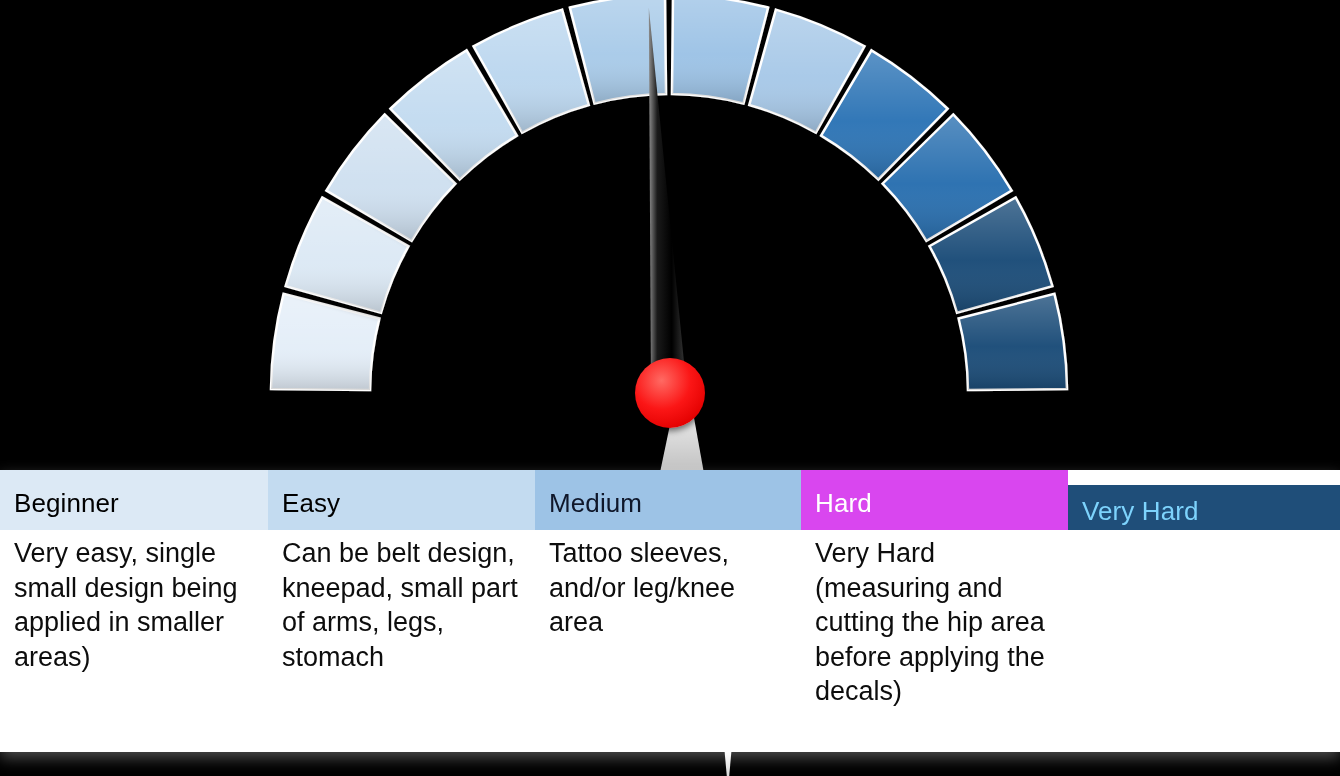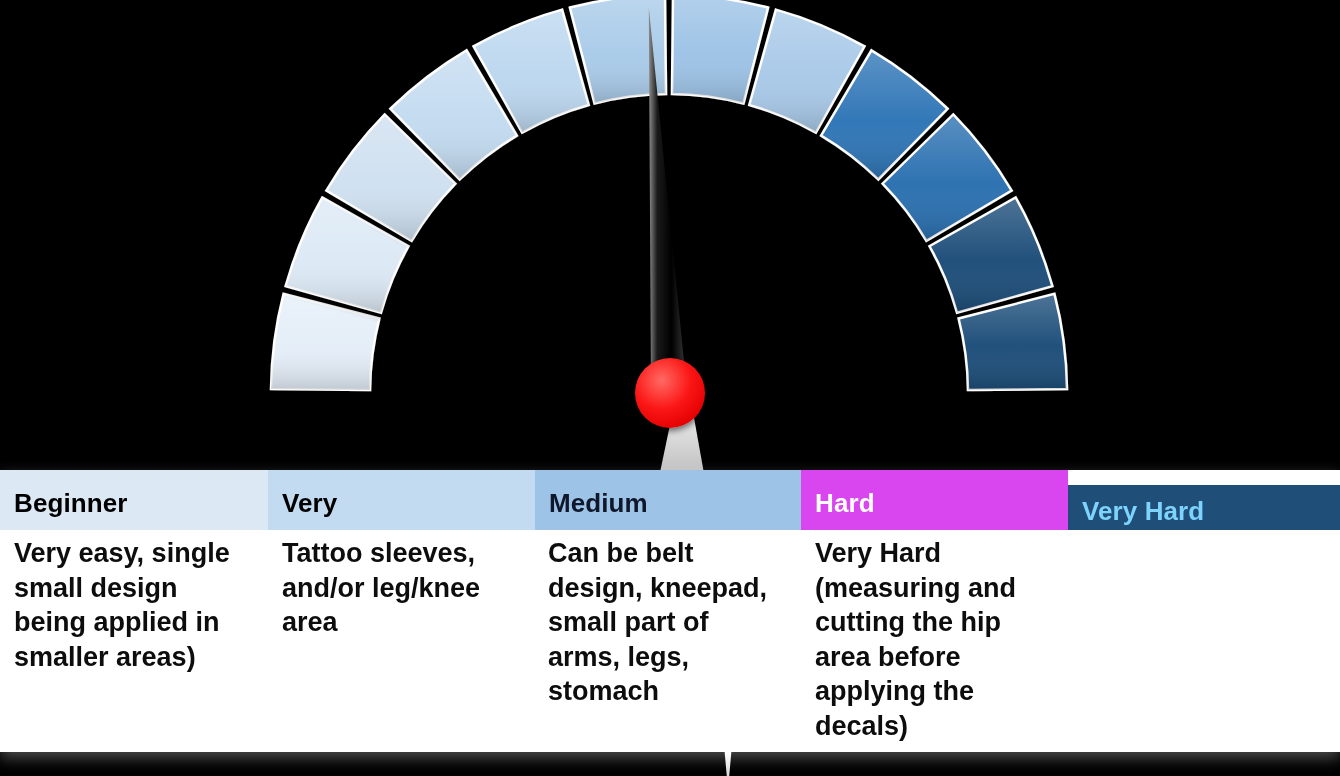--- a/index.html
+++ b/index.html
@@ -17,21 +17,21 @@
        box-shadow:0 3px 6px rgba(0,0,0,.55);}
   .needle-tail{position:absolute;left:655px;top:400px;width:56px;height:75px;
        background:linear-gradient(to bottom,rgba(255,255,255,.96),rgba(255,255,255,.75));
        clip-path:polygon(36% 0%,64% 0%,88% 100%,8% 100%);}
   .needle-tail2{position:absolute;left:722px;top:752px;width:12px;height:24px;
        background:linear-gradient(to bottom,#ffffff,#d8d8d8);
        clip-path:polygon(22% 0%,78% 0%,60% 100%,40% 100%);}
 
   
   #table{position:absolute;left:0;top:470px;width:1340px;height:282px;background:#fff;
-         box-shadow:0 6px 14px rgba(255,255,255,.30);font-weight:bold;}
+         box-shadow:0 6px 14px rgba(255,255,255,.30);}
   .row{display:flex;width:100%;}
   .hrow{height:60px;}
   .cell{box-sizing:border-box;padding:6px 14px 0 14px;}
   .hcell{display:flex;align-items:center;font-size:26px;line-height:1;letter-spacing:.1px;}
   .bcell{font-size:27px;line-height:1.28;color:#0d0d0d;}
   .c0{width:268px;}
   .c1{width:267px;}
   .c2{width:266px;}
   .c3{width:267px;}
   .c4{width:272px;}
@@ -94,26 +94,26 @@
 
     <div class="needle-tail"></div>
     <div class="hub"></div>
   </div>
 
   <div class="needle-tail2"></div>
 
   <div id="table">
     <div class="row hrow" id="header-row">
         <div class="cell hcell c0" style="background: rgb(220, 233, 245); color: rgb(0, 0, 0);">Beginner</div>
-        <div class="cell hcell c1" style="background: rgb(195, 219, 240); color: rgb(0, 0, 0);">Very</div>
+        <div class="cell hcell c1" style="background: rgb(195, 219, 240); color: rgb(0, 0, 0);">Easy</div>
         <div class="cell hcell c2" style="background: rgb(157, 195, 230); color: #0f172a;">Medium</div>
         <div class="cell hcell c3" style="background: #d946ef; color: rgb(255, 255, 255);">Hard</div>
         <div class="cell hcell c4" style="background: rgb(31, 78, 121); color: #7dd3fc; margin-top: 15px;">Very Hard</div>
       </div>
     <div class="row brow" id="body-row">
         <div class="cell bcell c0">Very easy, single small design being applied in smaller areas)</div>
+        <div class="cell bcell c1">Can be belt design, kneepad, small part of arms, legs, stomach</div>
         <div class="cell bcell c2">Tattoo sleeves, and/or leg/knee area</div>
-        <div class="cell bcell c1">Can be belt design, kneepad, small part of arms, legs, stomach</div>
         <div class="cell bcell c4">Very Hard (measuring and cutting the hip area before applying the decals)</div>
       </div>
   </div>
 
 </div>
 
 </body></html>

